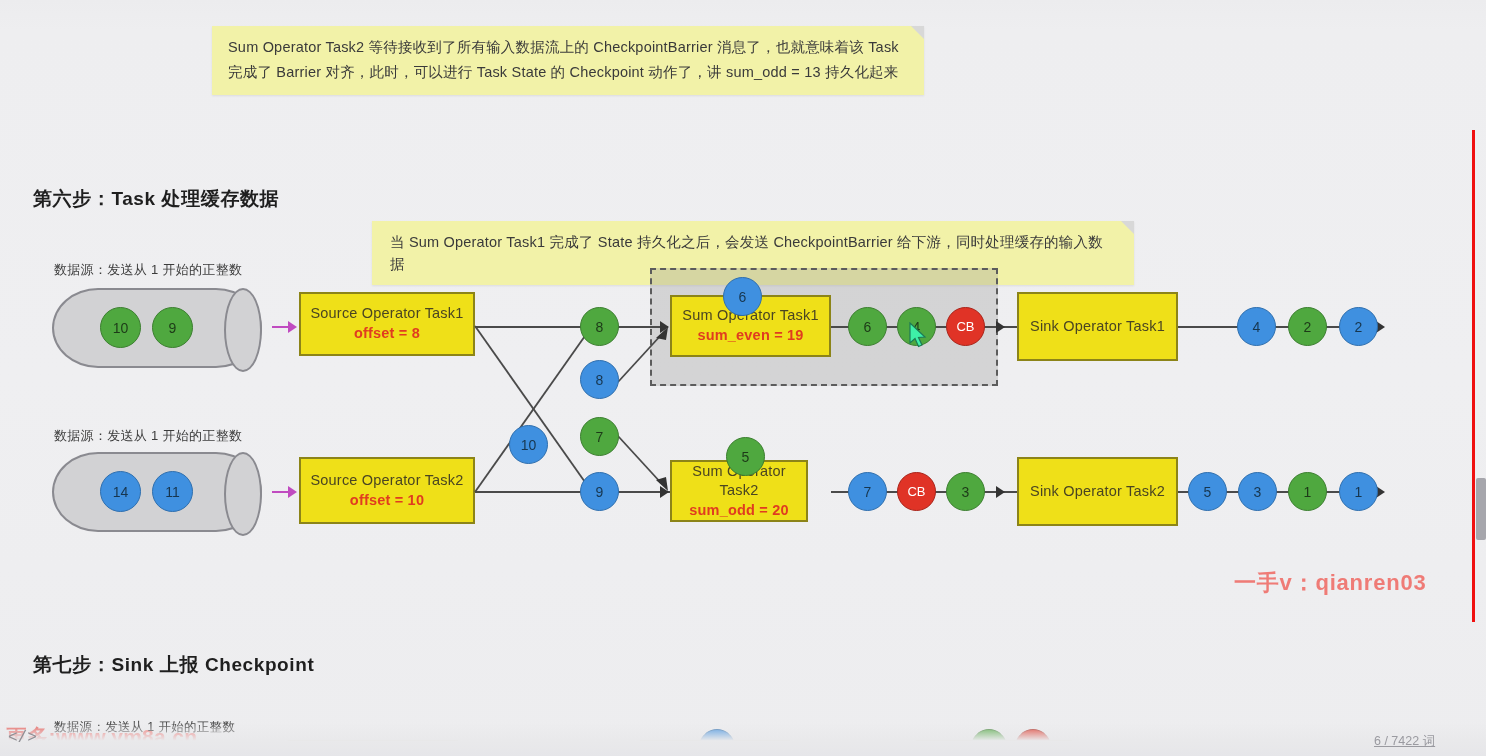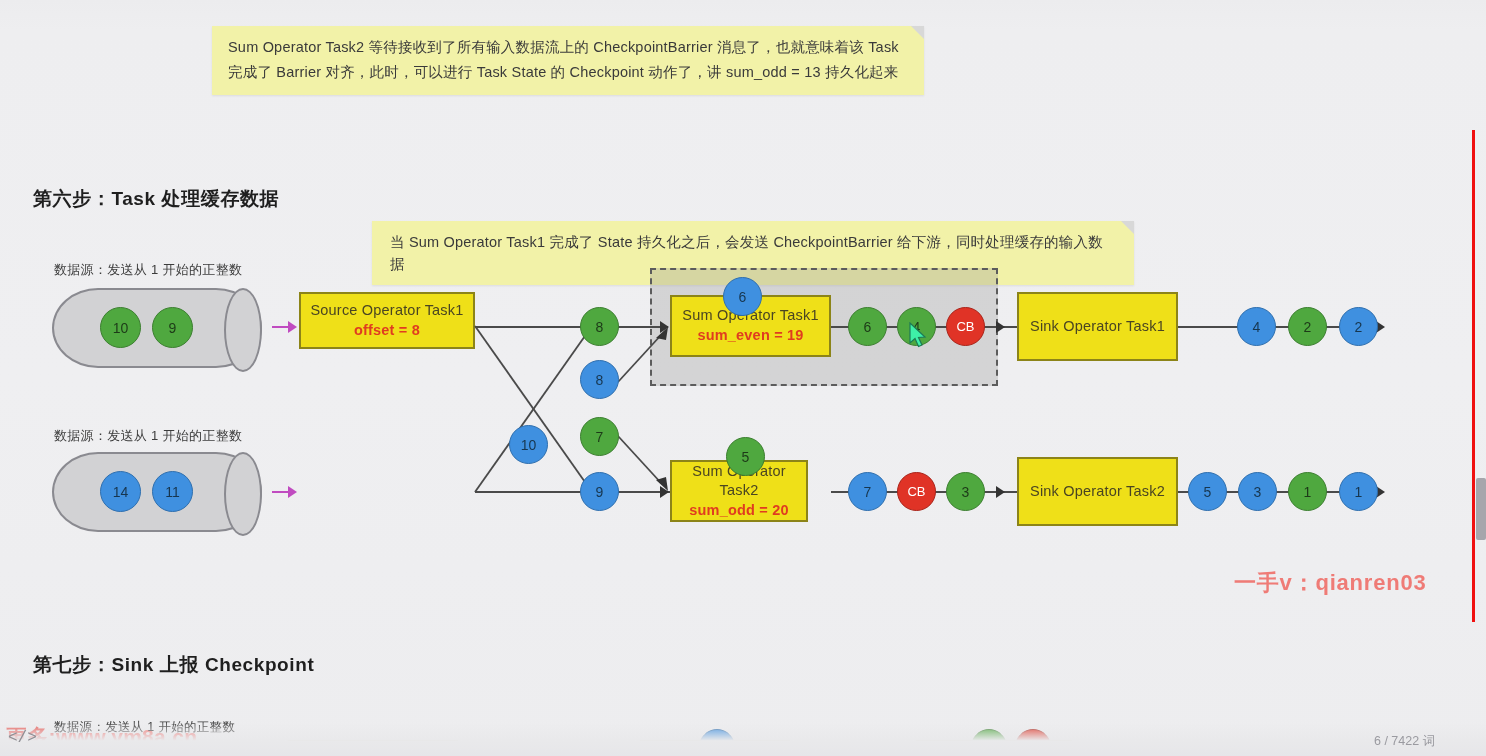--- a/index.html
+++ b/index.html
@@ -146,20 +146,21 @@
   .scrollthumb {
     position: absolute;
     background: #a6a6ac;
     border-radius: 2px;
   }
   .footer-count {
     position: absolute;
     font-size: 12.5px;
     color: #9a9aa0;
     white-space: nowrap;
+    text-decoration: underline;
   }
   .code-icon {
     position: absolute;
     font-size: 16px;
     color: #8e8e94;
     font-family: "Liberation Mono", monospace;
   }
   .fade-bottom {
     position: absolute;
     left: 0; right: 0; bottom: 0; height: 34px;
@@ -190,21 +191,21 @@
 
   <div class="src-label" style="left:54px; top:261px;">数据源：发送从 1 开始的正整数</div>
 
   <div class="cyl" style="left:52px; top:288px;"></div>
   <div class="c green" style="left:100px; top:307px; width:41px; height:41px;">10</div>
   <div class="c green" style="left:152px; top:307px; width:41px; height:41px;">9</div>
 
   <div class="line pink" style="left:272px; top:326px; width:22px;"></div>
   <div class="arrow pink" style="left:288px; top:321px;"></div>
 
-  <div class="opbox" style="left:299px; top:292px; width:176px; height:57px;">
+  <div class="opbox" style="left:299px; top:292px; width:176px; height:64px;">
     <div class="t1">Source Operator Task1</div>
     <div class="t2">offset = 8</div>
   </div>
 
   <div class="line" style="left:475px; top:326px; width:193px;"></div>
   <div class="arrow" style="left:660px; top:321px;"></div>
   <div class="c green" style="left:580px; top:307px; width:39px; height:39px;">8</div>
 
   <div class="opbox" style="left:670px; top:295px; width:161px; height:62px;">
     <div class="t1">Sum Operator Task1</div>
@@ -230,20 +231,24 @@
 
   <div class="src-label" style="left:54px; top:427px;">数据源：发送从 1 开始的正整数</div>
 
   <div class="cyl" style="left:52px; top:452px;"></div>
   <div class="c blue" style="left:100px; top:471px; width:41px; height:41px;">14</div>
   <div class="c blue" style="left:152px; top:471px; width:41px; height:41px;">11</div>
 
   <div class="line pink" style="left:272px; top:491px; width:22px;"></div>
   <div class="arrow pink" style="left:288px; top:486px;"></div>
 
+  <div class="opbox" style="left:299px; top:457px; width:176px; height:67px;">
+    <div class="t1">Source Operator Task2</div>
+    <div class="t2">offset = 10</div>
+  </div>
 
   <div class="line" style="left:475px; top:491px; width:195px;"></div>
   <div class="arrow" style="left:660px; top:486px;"></div>
   <div class="c blue" style="left:580px; top:472px; width:39px; height:39px;">9</div>
 
   <svg class="diag" style="left:470px; top:300px; width:220px; height:220px;" viewBox="0 0 220 220">
     <line x1="5" y1="26" x2="122" y2="192" stroke="#4a4a4a" stroke-width="1.8"></line>
     <line x1="5" y1="192" x2="122" y2="26" stroke="#4a4a4a" stroke-width="1.8"></line>
   </svg>
   <div class="c blue" style="left:580px; top:360px; width:39px; height:39px;">8</div>

